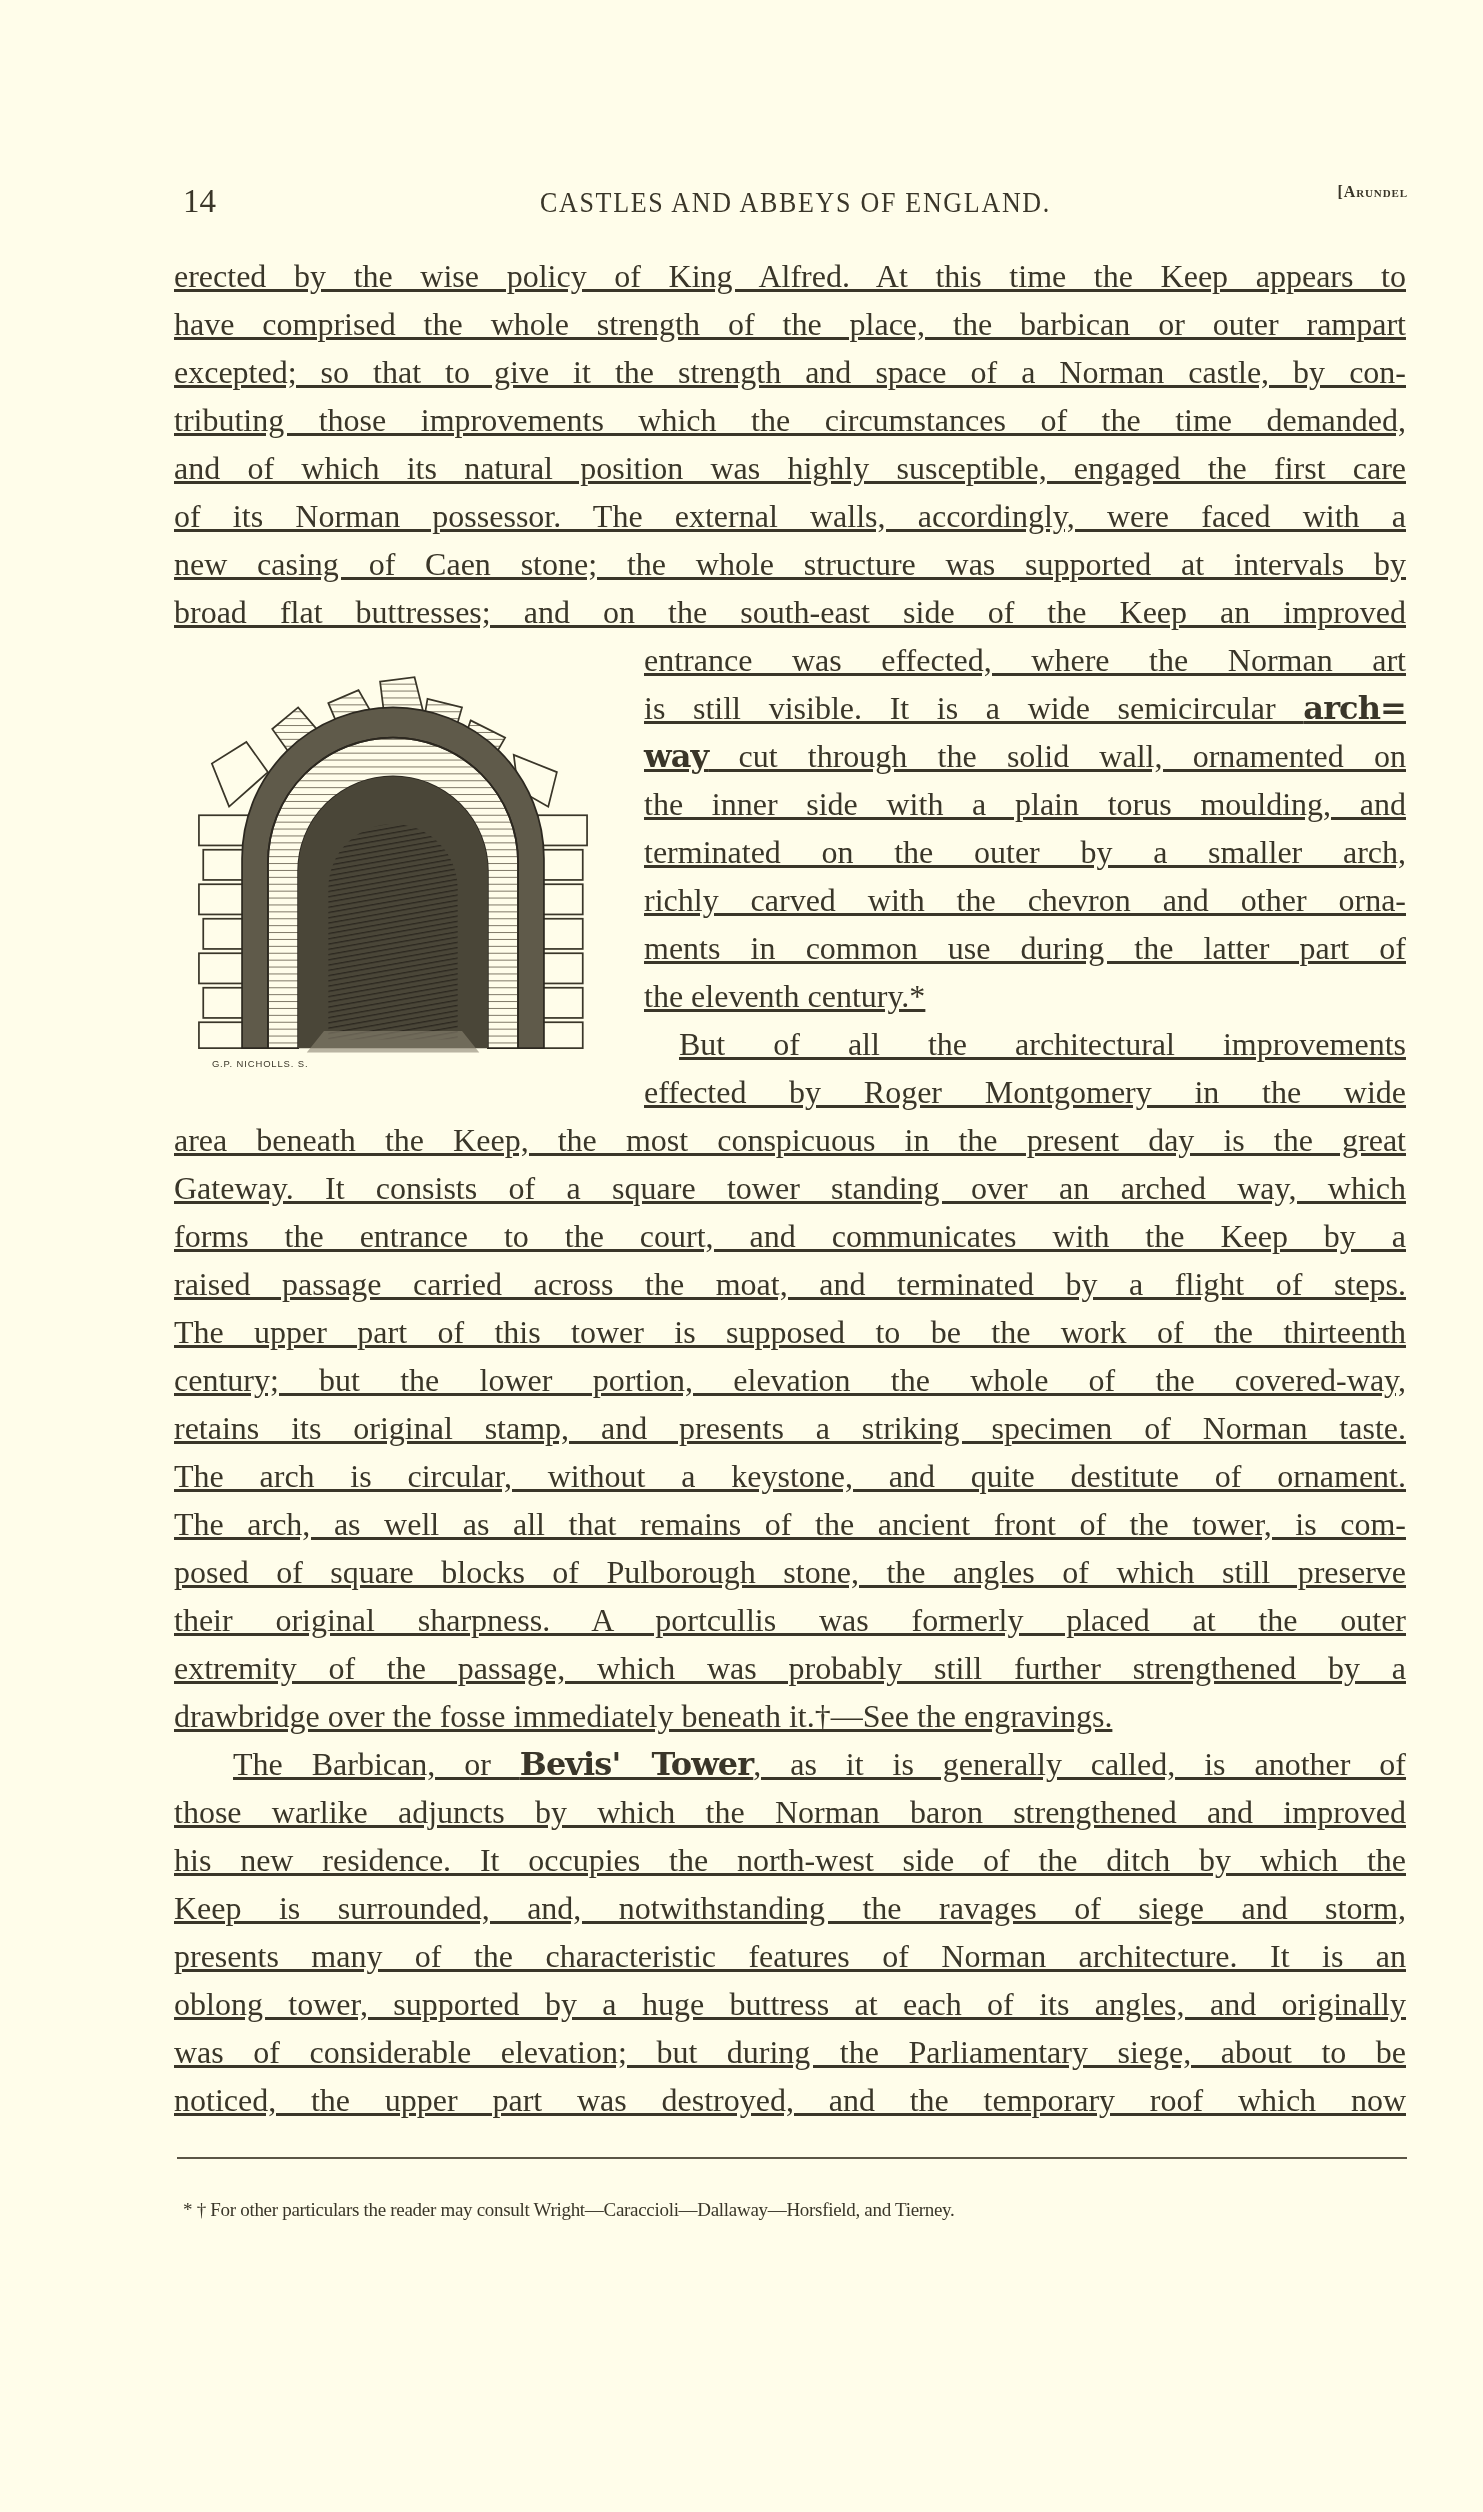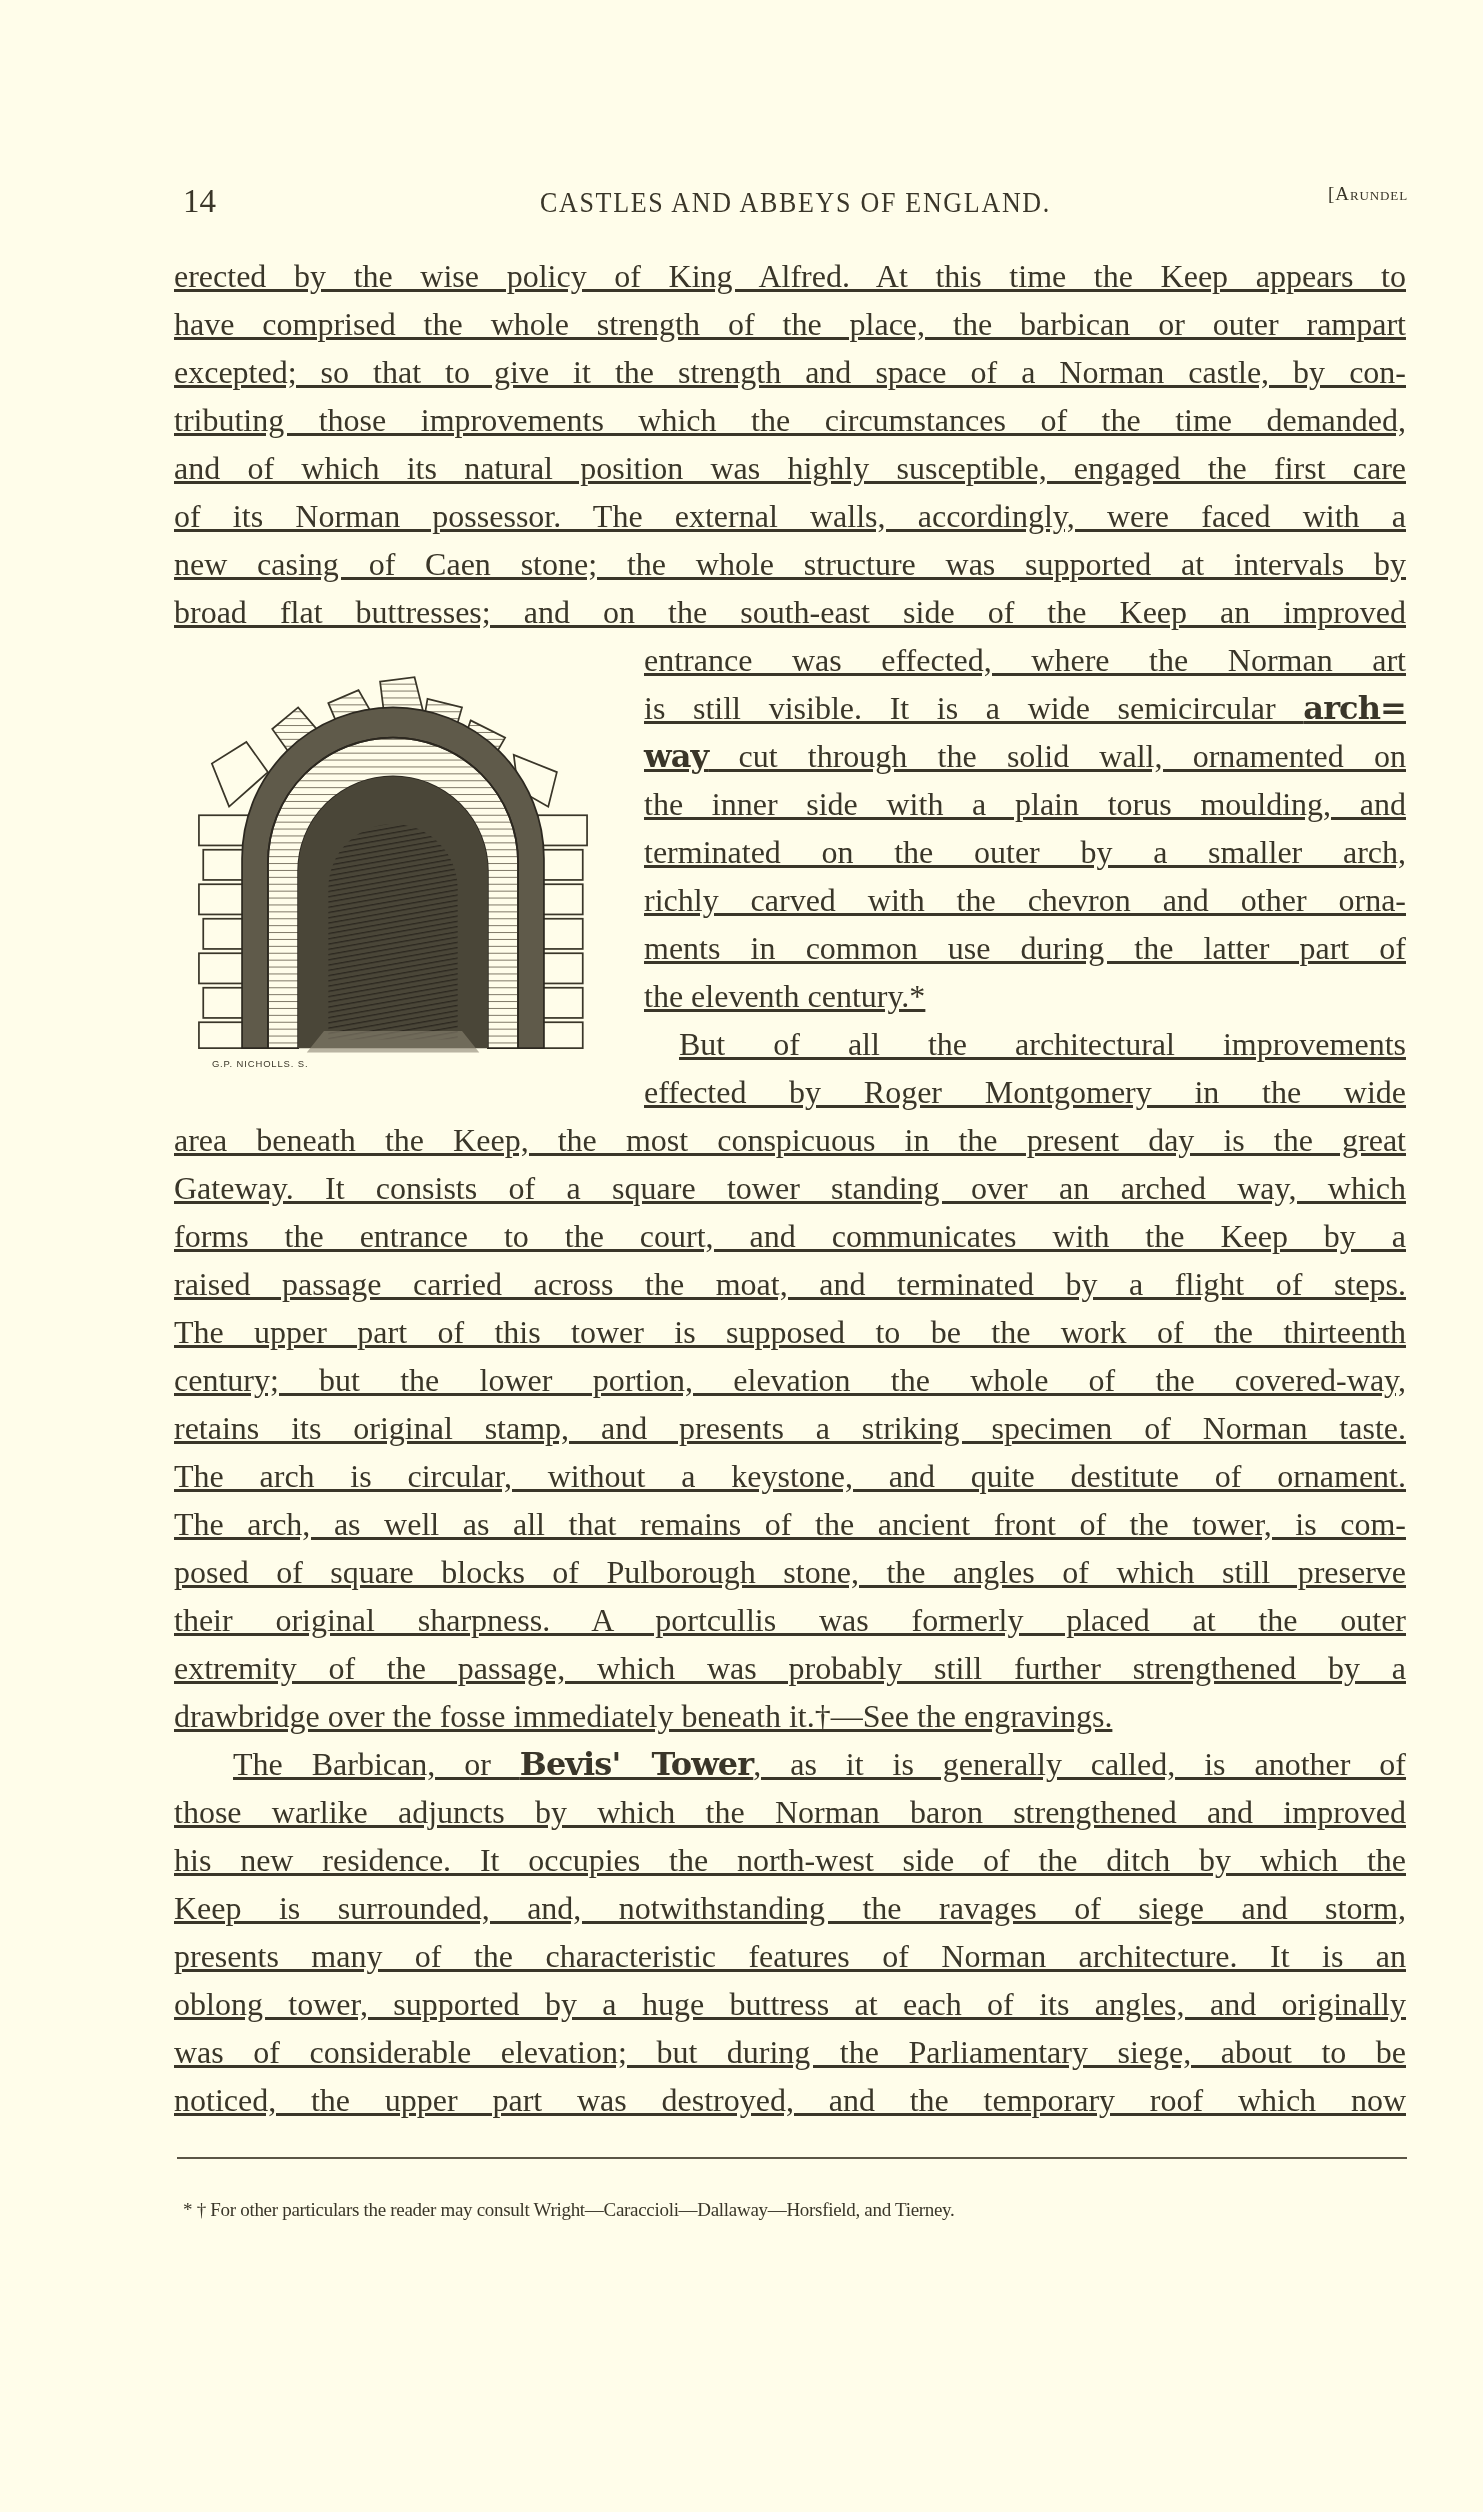--- a/index.html
+++ b/index.html
@@ -14,22 +14,22 @@
   .header {
     position: absolute; top: 183px; left: 183px; width: 1225px; height: 43px;
     font-family: "Liberation Serif", serif;
   }
   .page-num { position: absolute; left: 0; top: 0; font-size: 33px; text-align: right; }
   .running-title {
     position: absolute; left: 0; right: 0; top: 5.2px; text-align: center;
     font-size: 26px; letter-spacing: 1.7px; transform: scaleY(1.15);
   }
   .section-tag {
-    position: absolute; right: 0; top: 0; font-size: 19px; letter-spacing: 0.9px;
-    font-variant: small-caps; font-weight: normal;
+    position: absolute; right: 0; top: 0; font-size: 16px; letter-spacing: 0.9px;
+    font-variant: small-caps; font-weight: bold;
   }
   .body-text {
     position: absolute; left: 174px; top: 252px; width: 1232px;
     font-size: 32px; line-height: 48px;
   }
   .line {
     display: block; white-space: nowrap; text-align: justify;
     text-align-last: justify; height: 48px; text-decoration: underline;
   }
   .line.last { text-align-last: left; }

